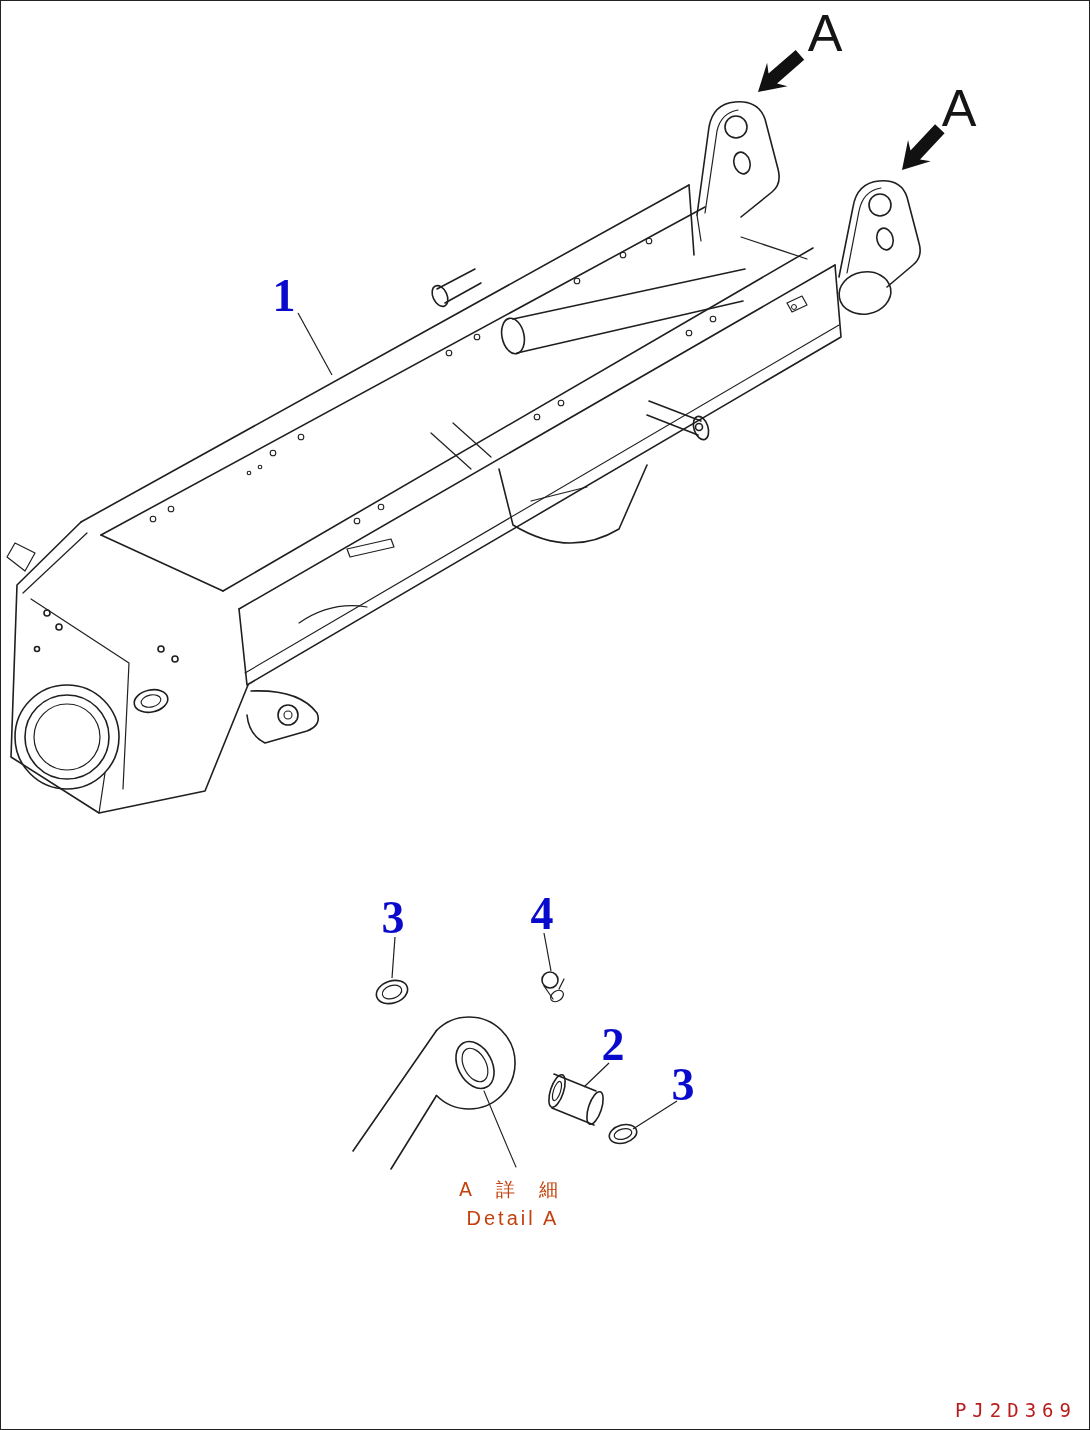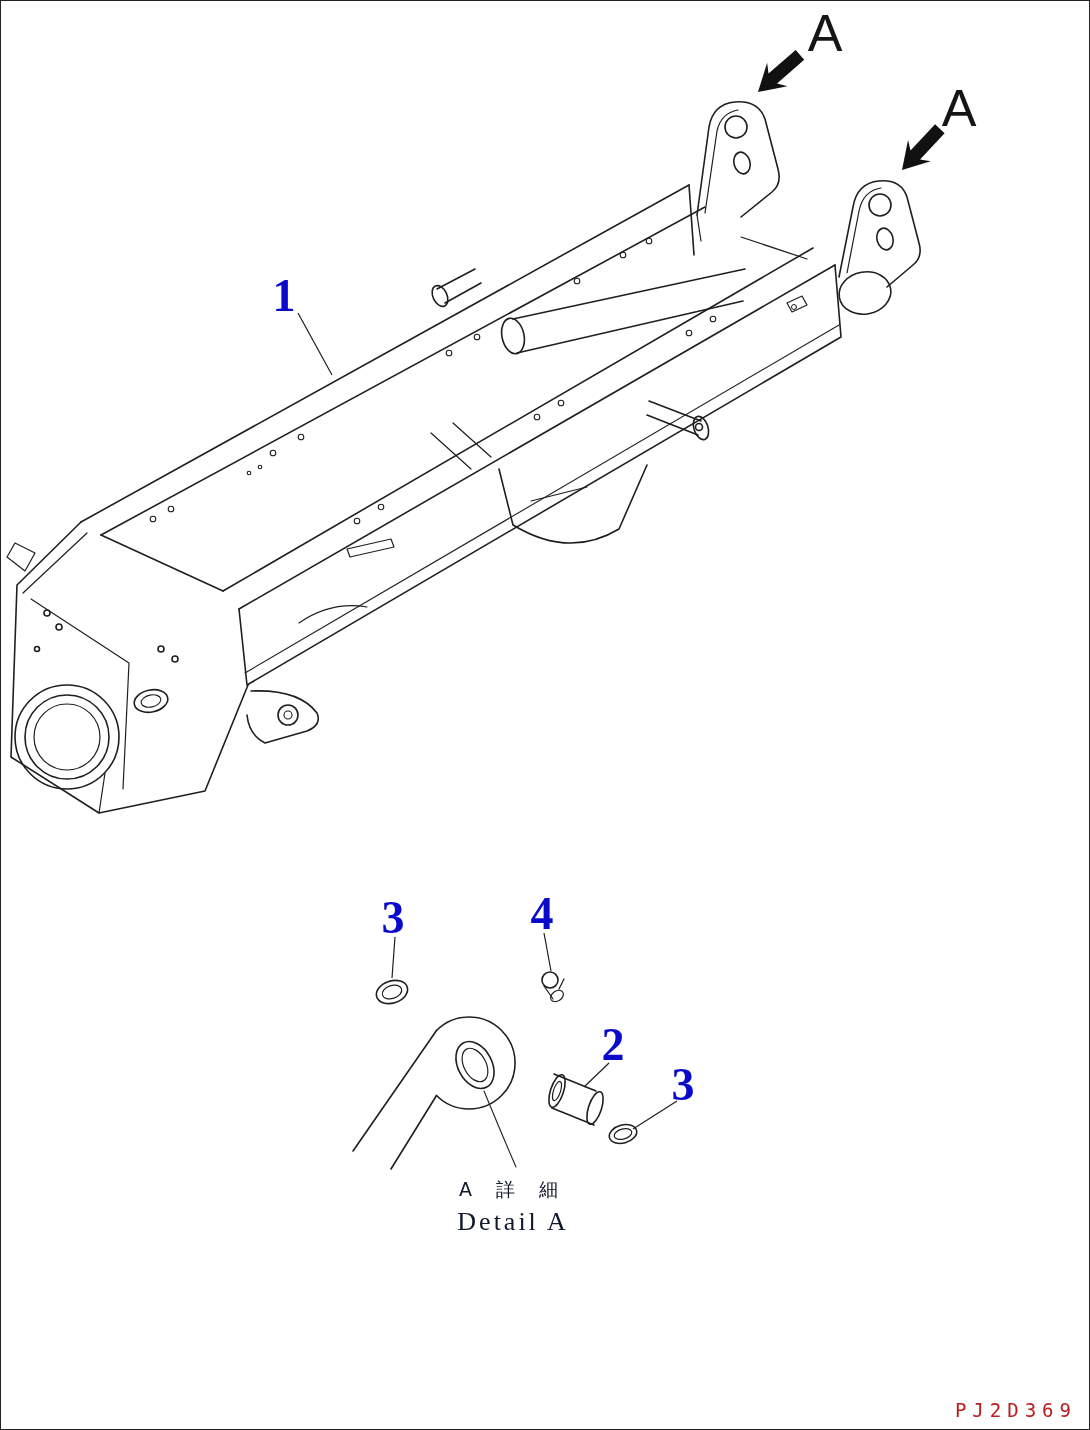--- a/index.html
+++ b/index.html
@@ -30,31 +30,31 @@
     font-family:"Liberation Sans", sans-serif;
     font-weight:400;
     font-size:52px;
     line-height:1;
   }
   .caption-block{
     position:absolute;
     left:512px;top:1176px;
     transform:translateX(-50%);
     text-align:center;
-    color:#0f172a;
+    color:#c2410c;
   }
   .caption-jp{
     font-family:"DejaVu Sans", sans-serif;
     font-size:19px;
     letter-spacing:9px;
     white-space:nowrap;
   }
   .caption-en{
-    font-family:Liberation Serif, serif;
-    font-size:26px;
+    font-family:Liberation Sans, sans-serif;
+    font-size:20px;
     letter-spacing:3px;
     margin-top:4px;
     white-space:nowrap;
   }
   .drawing-number{
     position:absolute;
     right:12px;top:1398px;
     font-family:"DejaVu Sans Mono", monospace;
     font-size:19px;
     letter-spacing:6px;

